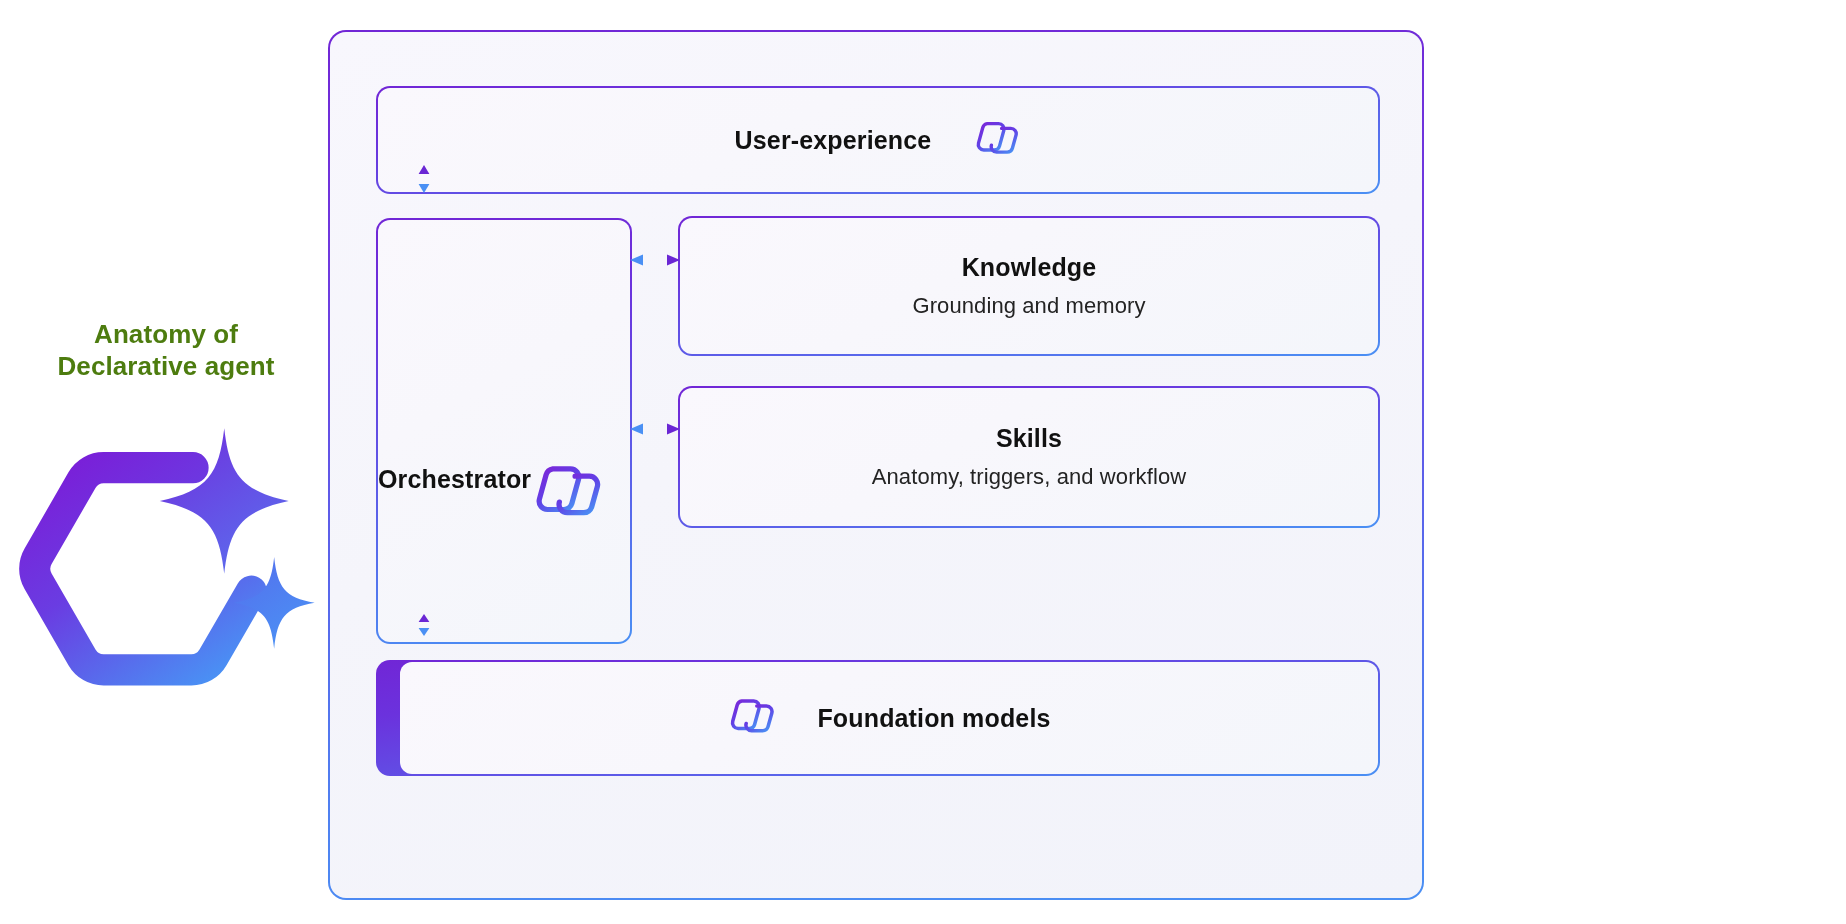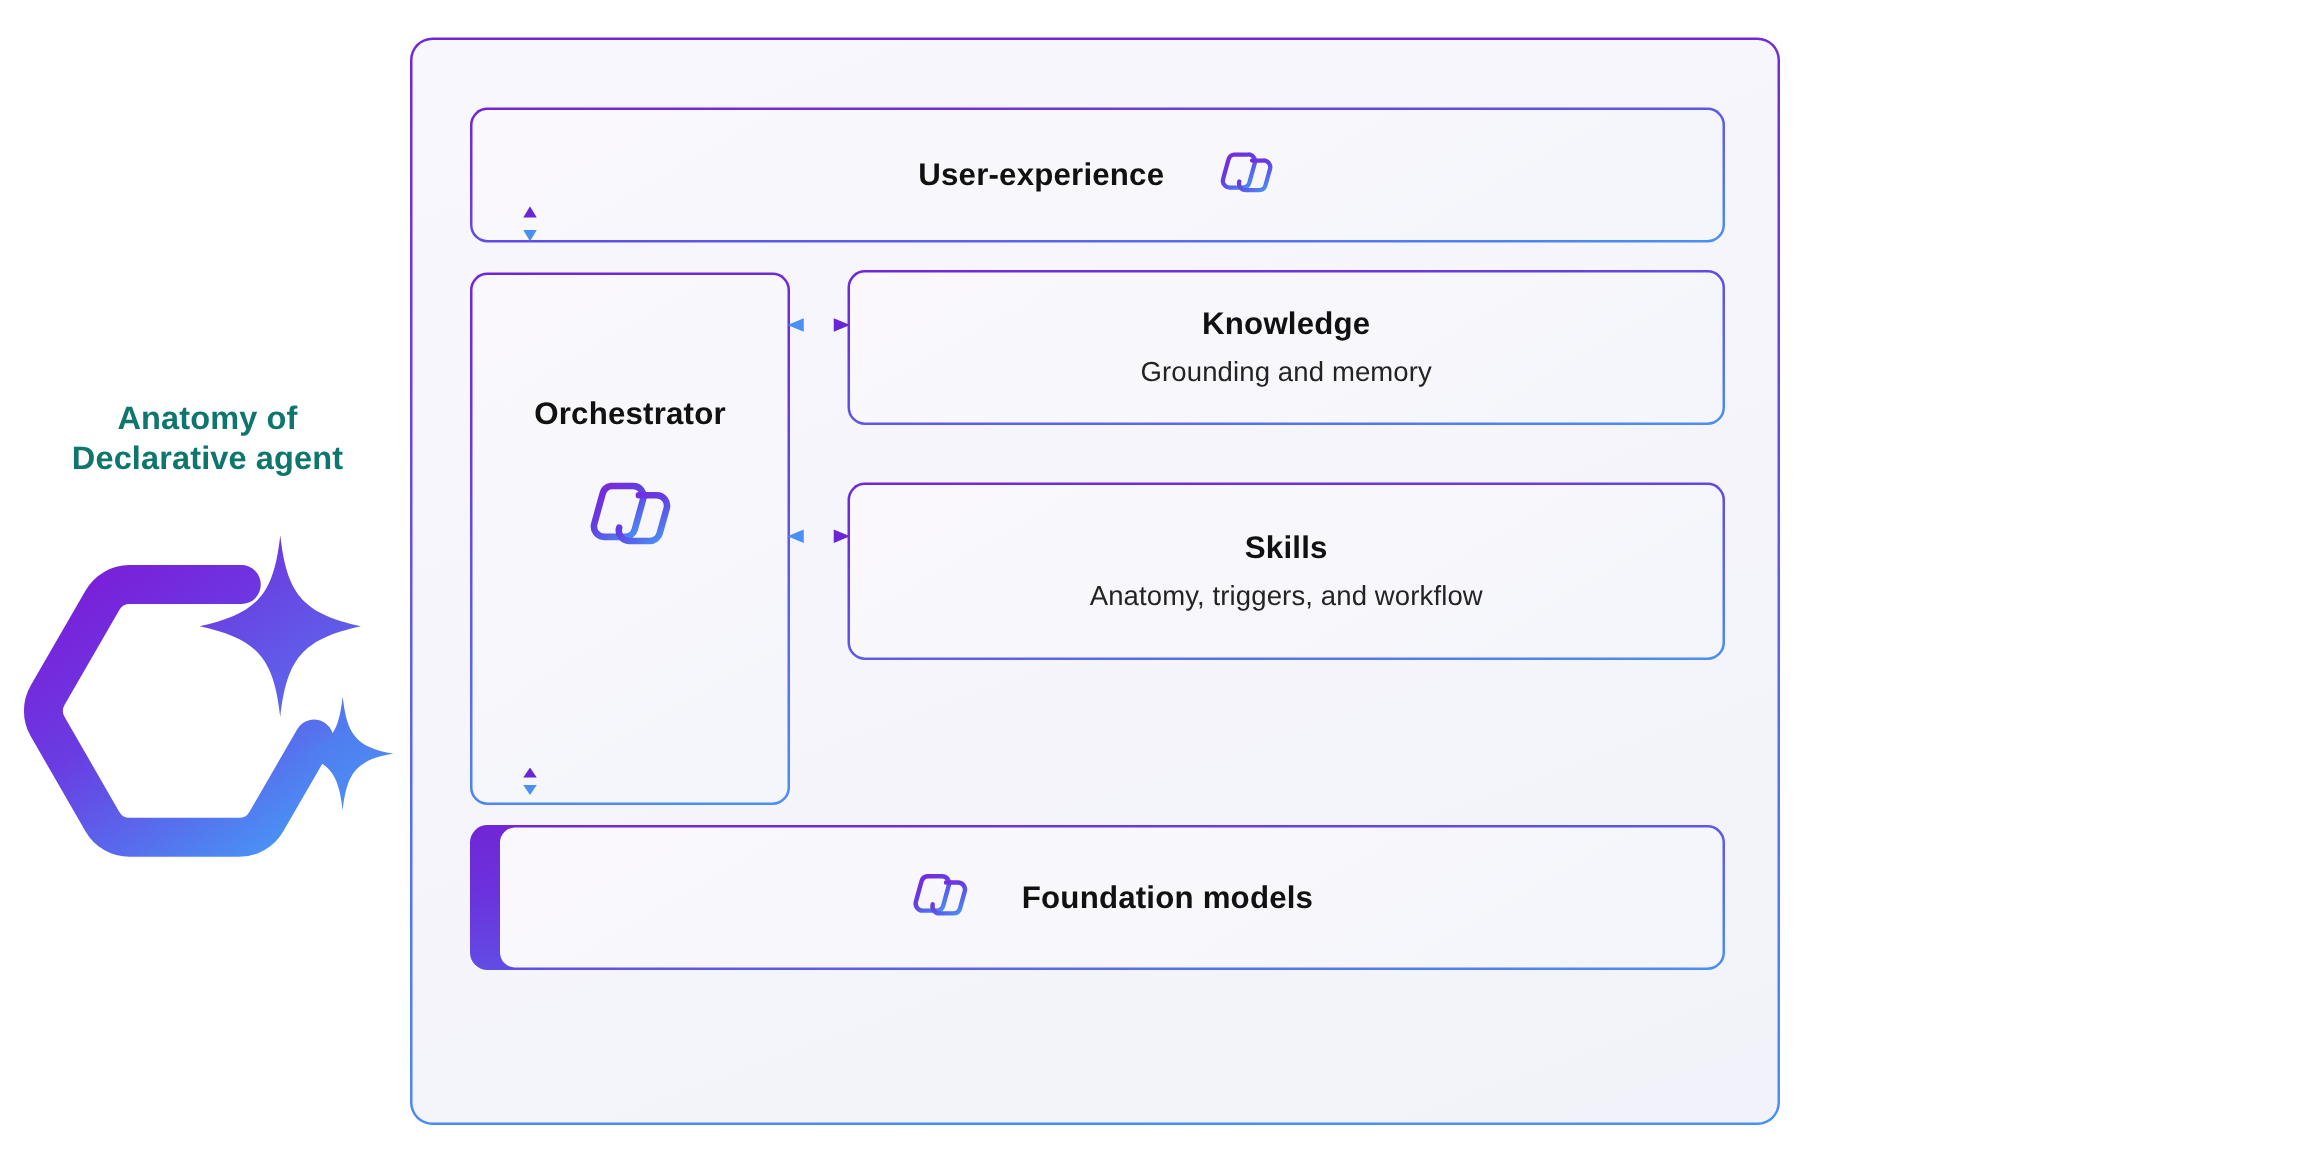--- a/index.html
+++ b/index.html
@@ -29,21 +29,21 @@
     left: 10px;
     top: 318px;
     width: 312px;
     text-align: center;
   }
   #caption-title {
     font-size: 26px;
     font-weight: 700;
     line-height: 1.24;
     letter-spacing: 0.1px;
-    color: #0f766e;
+    color: #4d7c0f;
     white-space: pre-line;
   }
   #brand-mark {
     margin-top: 42px;
     display: flex;
     justify-content: center;
     align-items: center;
   }
 
   
@@ -109,28 +109,28 @@
   
   #card-ux {
     left: 46px;  top: 26px;  width: 1004px; height: 108px;
   }
   #card-ux .card-inner { gap: 42px; }
 
   #card-orchestrator {
     left: 46px;  top: 158px; width: 256px; height: 426px;
   }
   #card-orchestrator .card-inner {
-    flex-direction: column;
+    flex-direction: row;
     justify-content: flex-start;
     padding-top: 96px;
   }
   #orchestrator-mark { margin-top: 28px; }
 
   #card-knowledge {
-    left: 348px; top: 156px; width: 702px; height: 124px;
+    left: 348px; top: 156px; width: 702px; height: 140px;
   }
   #card-skills {
     left: 348px; top: 326px; width: 702px; height: 142px;
   }
   #card-knowledge .card-inner,
   #card-skills .card-inner {
     flex-direction: column;
   }
 
   #card-foundation {

